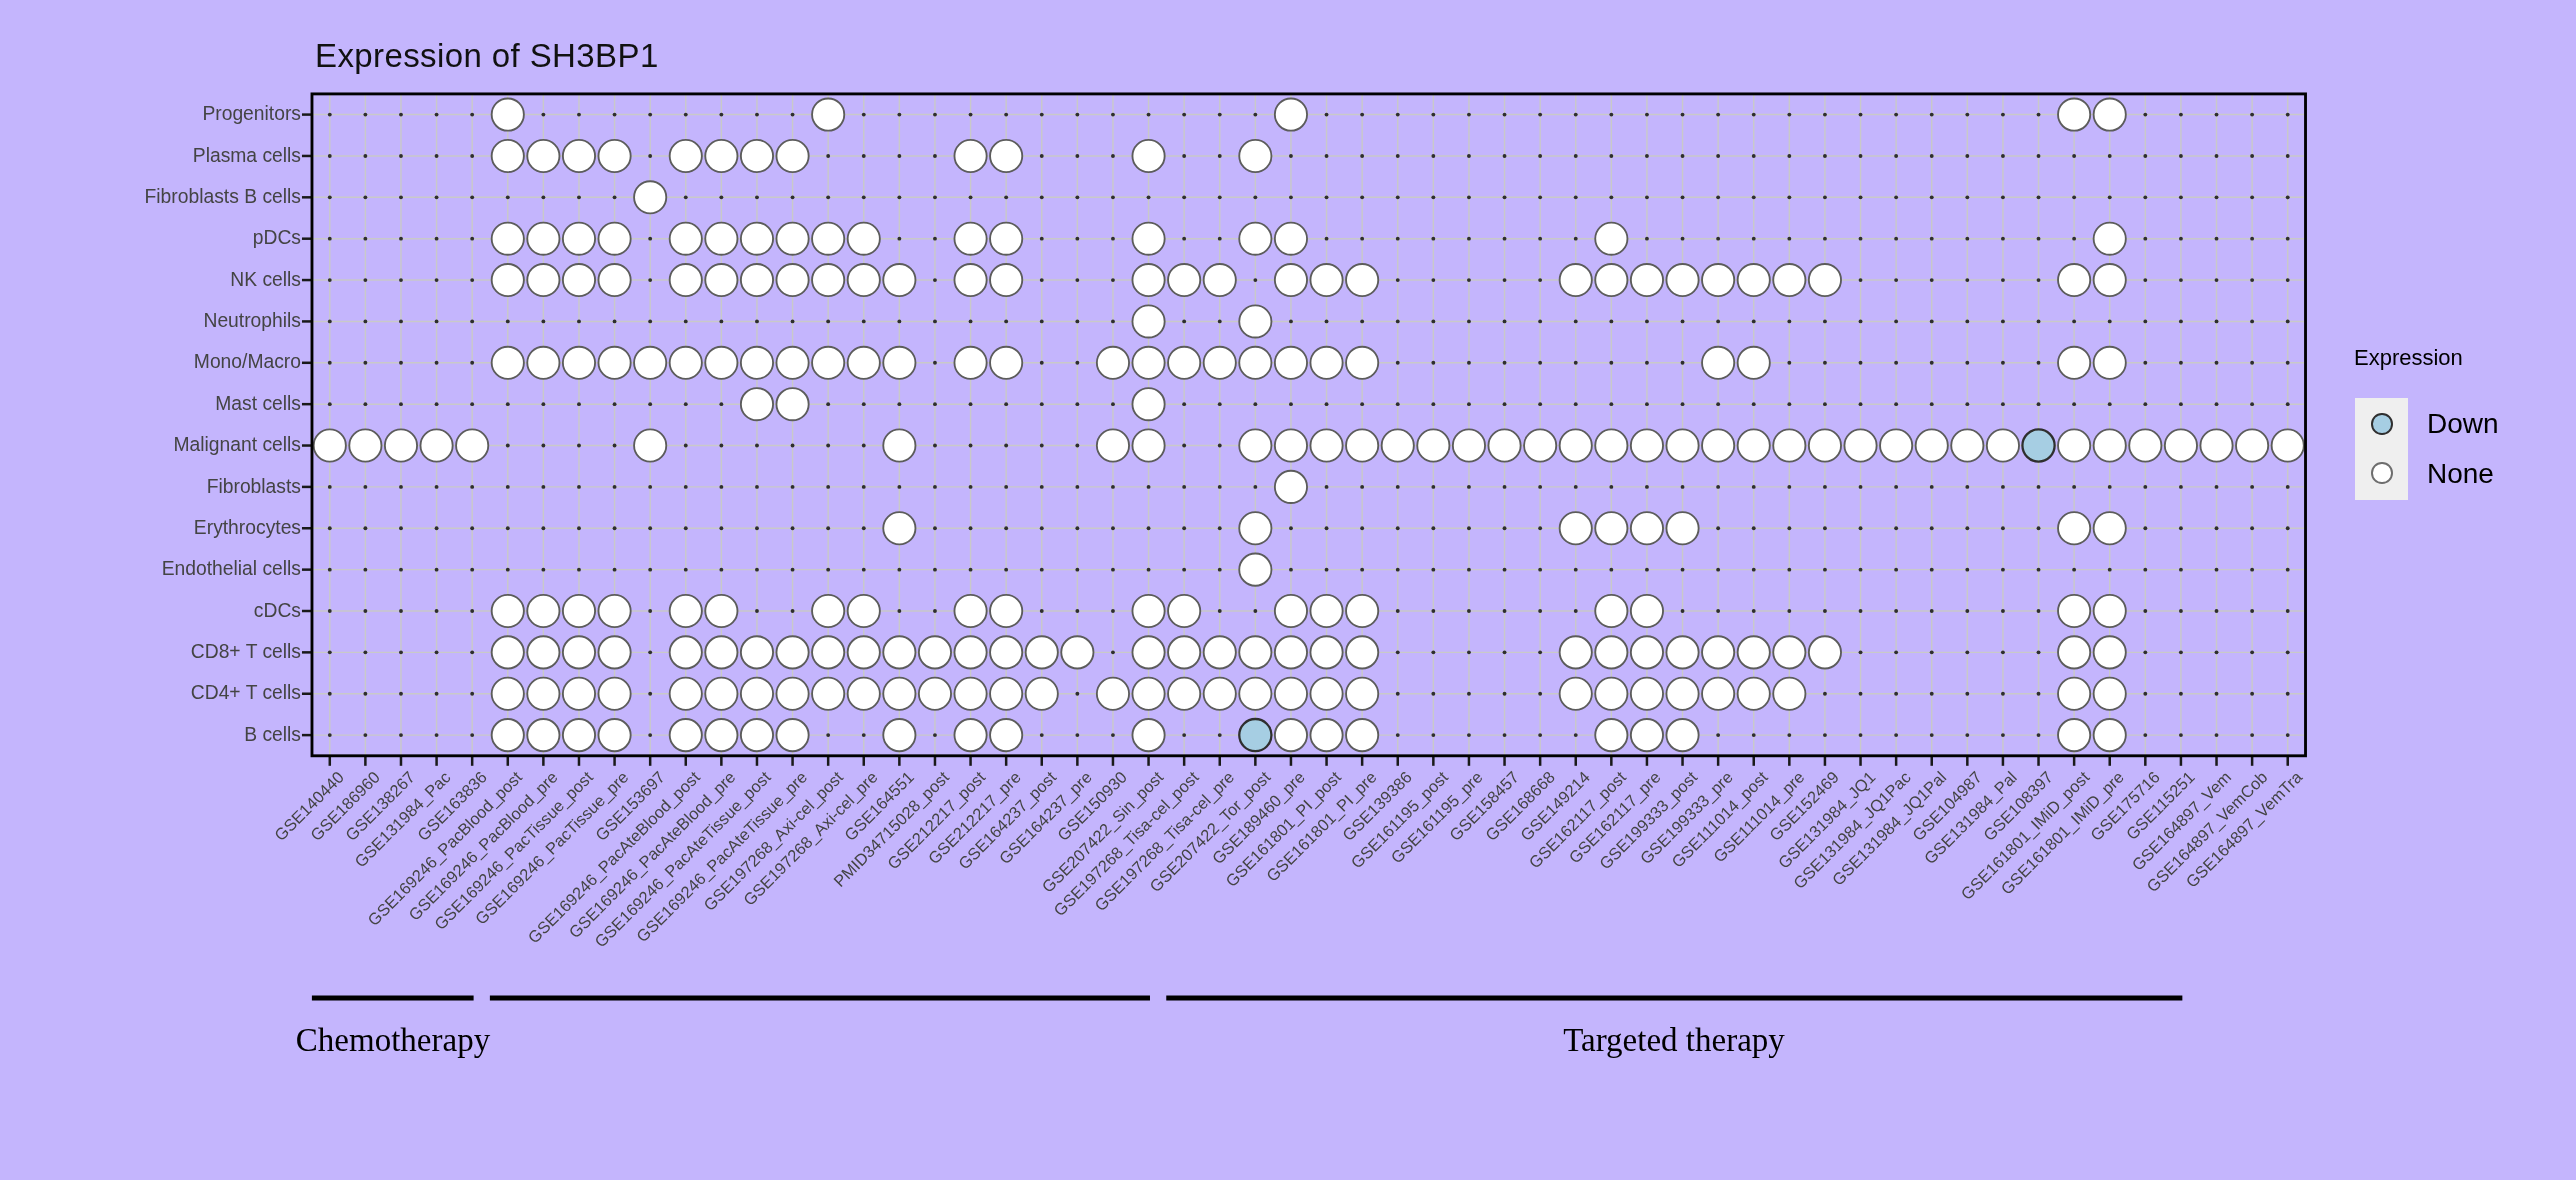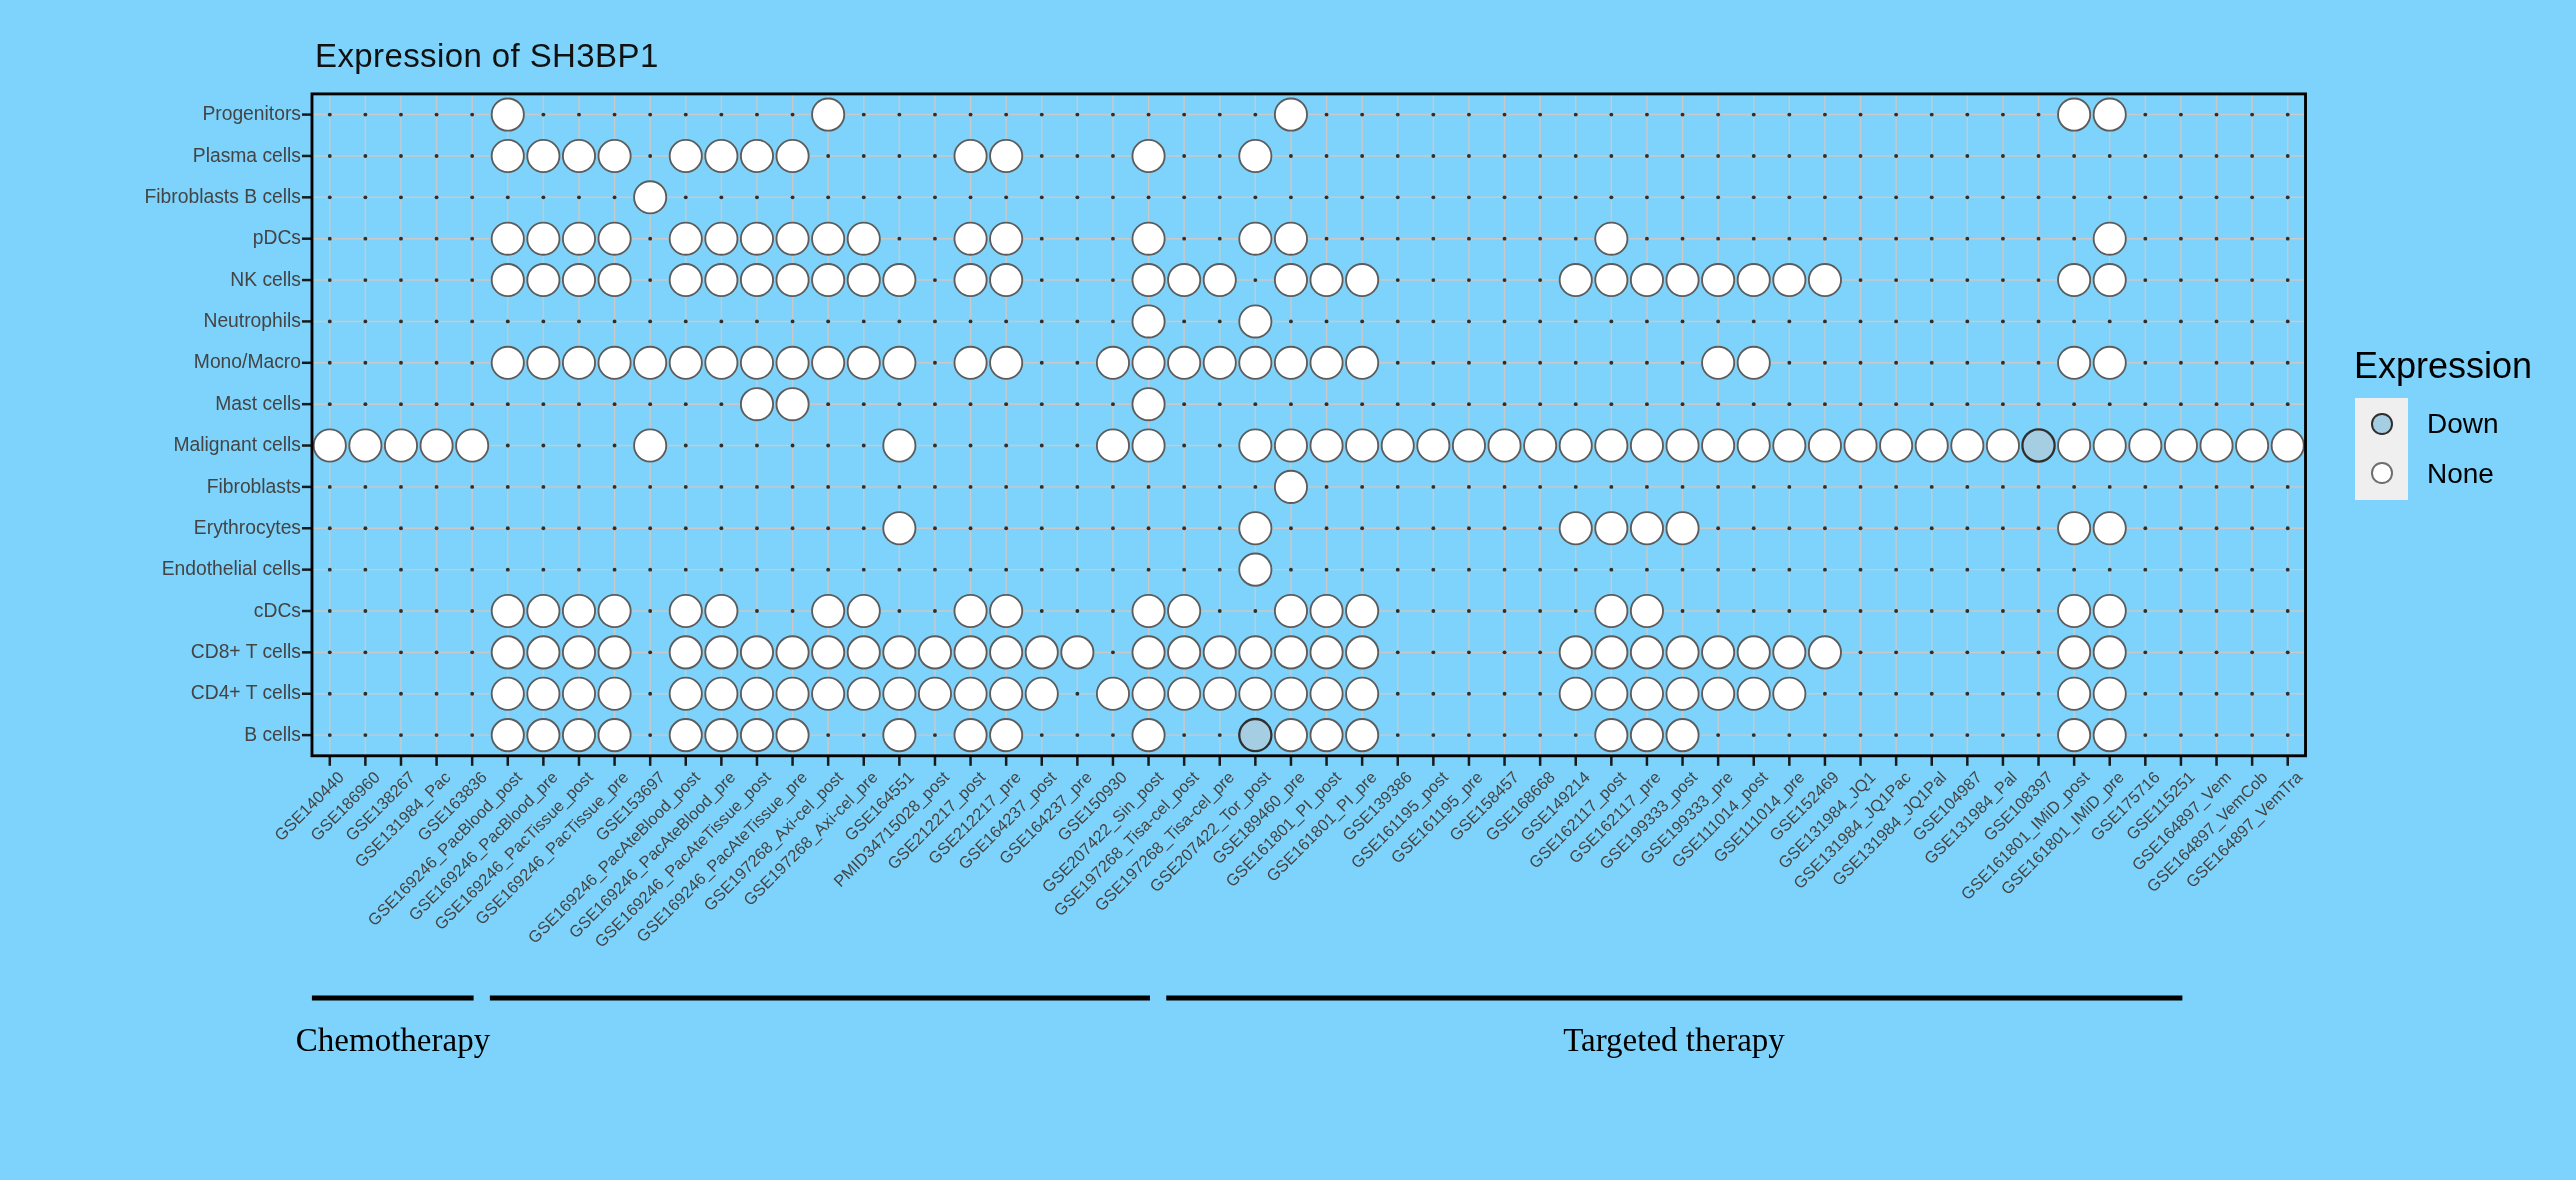--- a/index.html
+++ b/index.html
@@ -1,24 +1,24 @@
 <!DOCTYPE html>
 <html style="font-size:11.4px"><head>
 <meta charset="utf-8">
 <style>
   html,body{margin:0;padding:0;background:#ffffff;}
-  #app{position:relative;width:2576px;height:1181px;background:#7dd3fc;overflow:hidden;
+  #app{position:relative;width:2576px;height:1181px;background:#c4b5fd;overflow:hidden;
        font-family:"Liberation Sans",sans-serif;}
   .abs{position:absolute;}
   #chart-title{left:315px;top:37px;font-size:33px;color:#111;letter-spacing:0.4px;}
   .ylab{height:24px;line-height:24px;font-size:19.3px;color:#444;text-align:right;white-space:nowrap;}
   .xlab{height:18.6px;line-height:18.6px;font-size:16.5px;color:#444;white-space:nowrap;
         transform-origin:100% 50%;transform:rotate(-45deg);text-align:right;}
   .grouplab{font-size:33px;color:#000;font-family:"Liberation Serif",serif;text-align:center;white-space:nowrap;}
-  #legend-title{left:2354px;top:345px;font-size:36px;color:#000;}
+  #legend-title{left:2354px;top:345px;font-size:22px;color:#000;}
   .legend-key-bg{left:2355px;width:53px;height:51px;background:#efefef;}
   .legend-circle{width:21.5px;height:21.5px;border-radius:50%;box-sizing:border-box;}
   .legend-label{font-size:28px;color:#000;height:29px;line-height:29px;}
 </style>
 </head>
 <body>
 
 <div id="app">
   <div class="abs" id="chart-title">Expression of SH3BP1</div>
 

